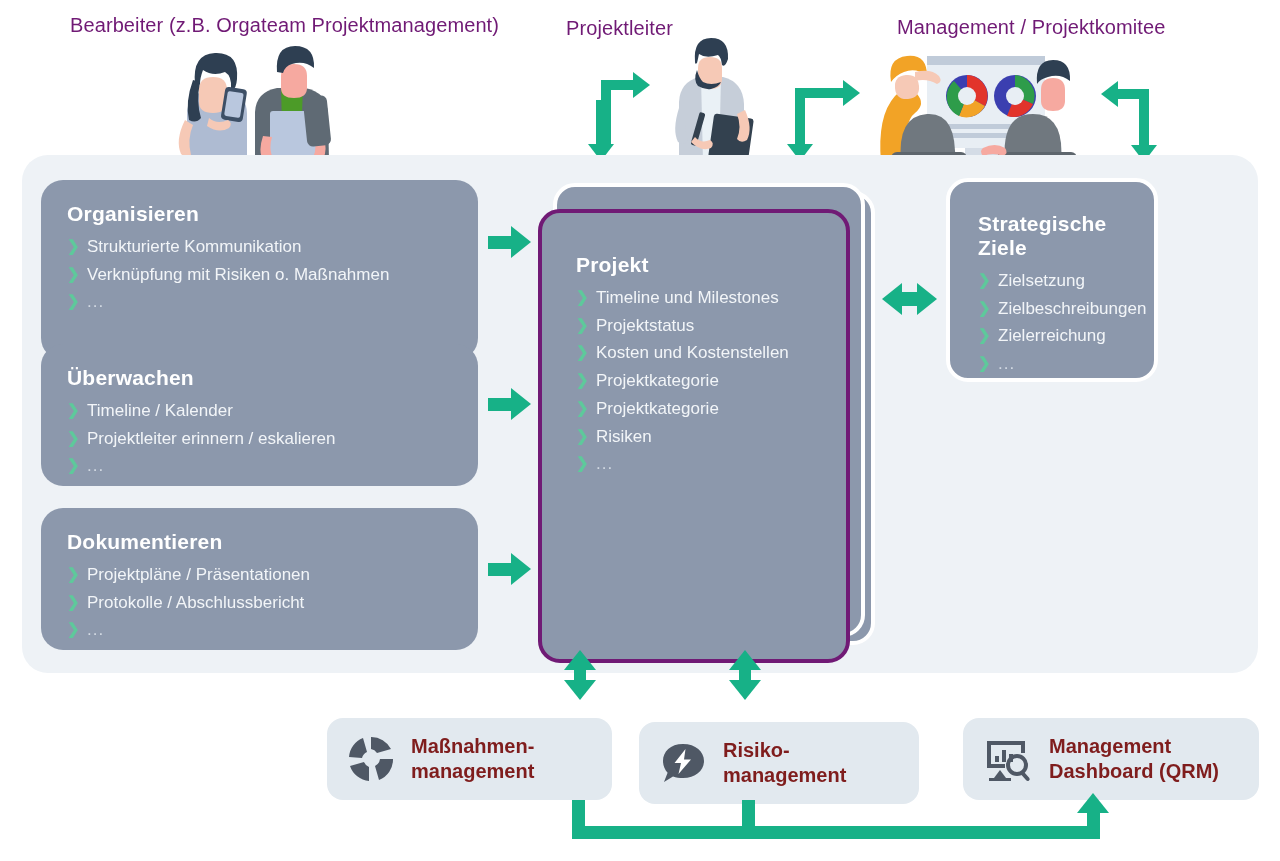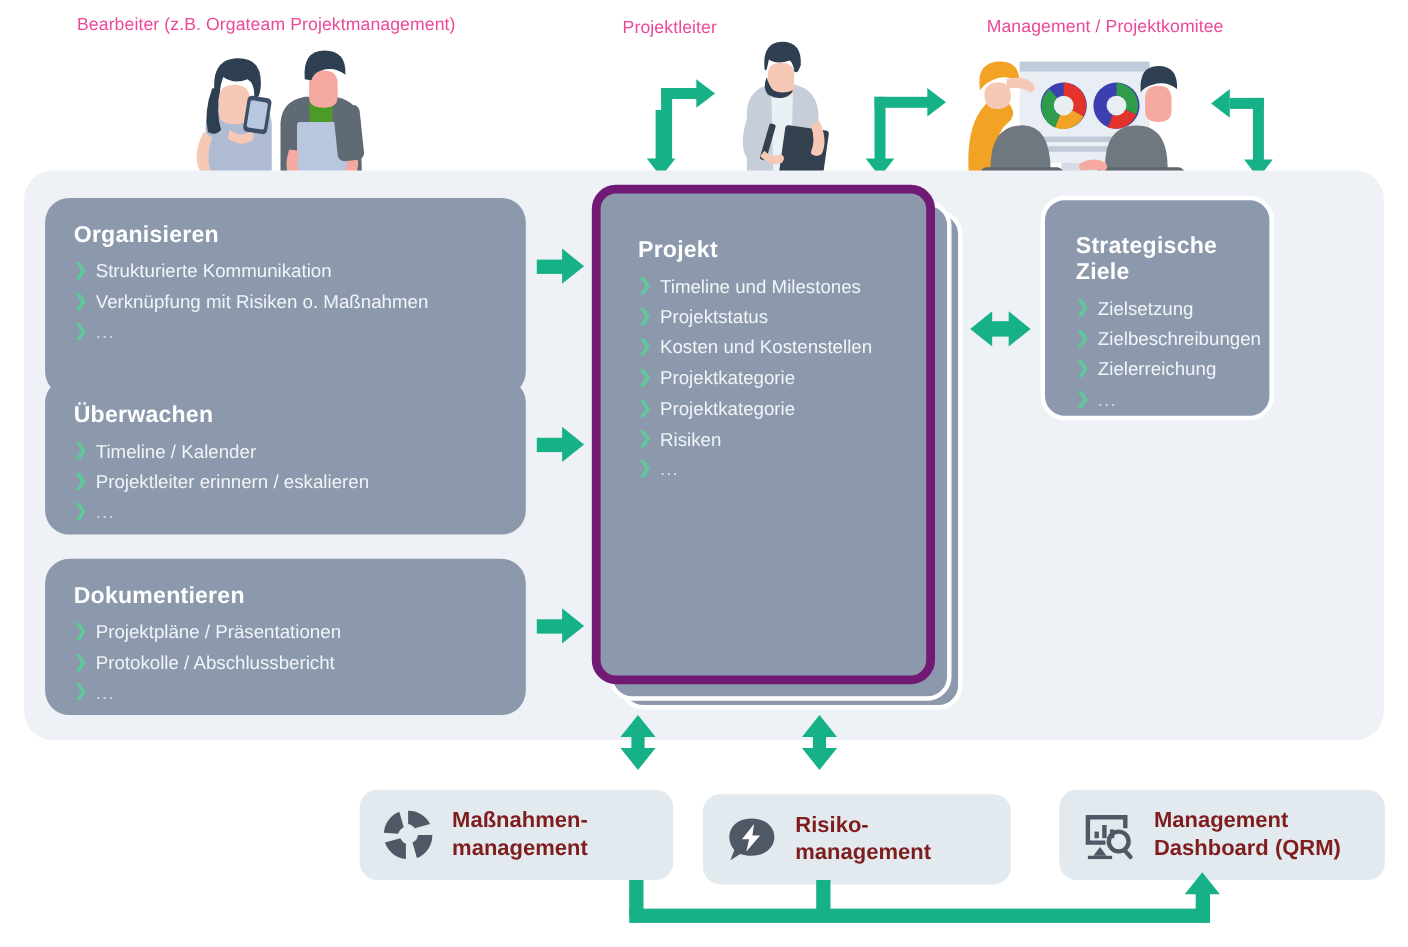--- a/index.html
+++ b/index.html
@@ -7,22 +7,22 @@
     width: 1280px; height: 861px;
     background: #ffffff;
     font-family: "Liberation Sans", sans-serif;
     overflow: hidden;
   }
   #stage { position: relative; width: 1280px; height: 861px; }
 
   
   .role-label {
     position: absolute;
-    color: #ec4899;
-    font-size: 16px;
+    color: #701a75;
+    font-size: 20px;
     font-weight: 400;
     white-space: nowrap;
     letter-spacing: .1px;
   }
 
   
   .panel {
     position: absolute;
     background: #eef2f6;
     border-radius: 26px;
@@ -62,21 +62,21 @@
   }
   .bullets li.dots .txt { color: #d3dae3; letter-spacing: 1px; }
 
   
   .stack-sheet {
     position: absolute;
     background: #8c98ac;
     border-radius: 22px;
     border: 4px solid #ffffff;
   }
-  .card.front { border: 8px solid #701a75; }
+  .card.front { border: 4px solid #701a75; margin-top: 41px; }
 
   
   .chip {
     position: absolute;
     background: #e2e9ef;
     border-radius: 16px;
     display: flex;
     align-items: center;
     gap: 16px;
     padding: 0 20px;

